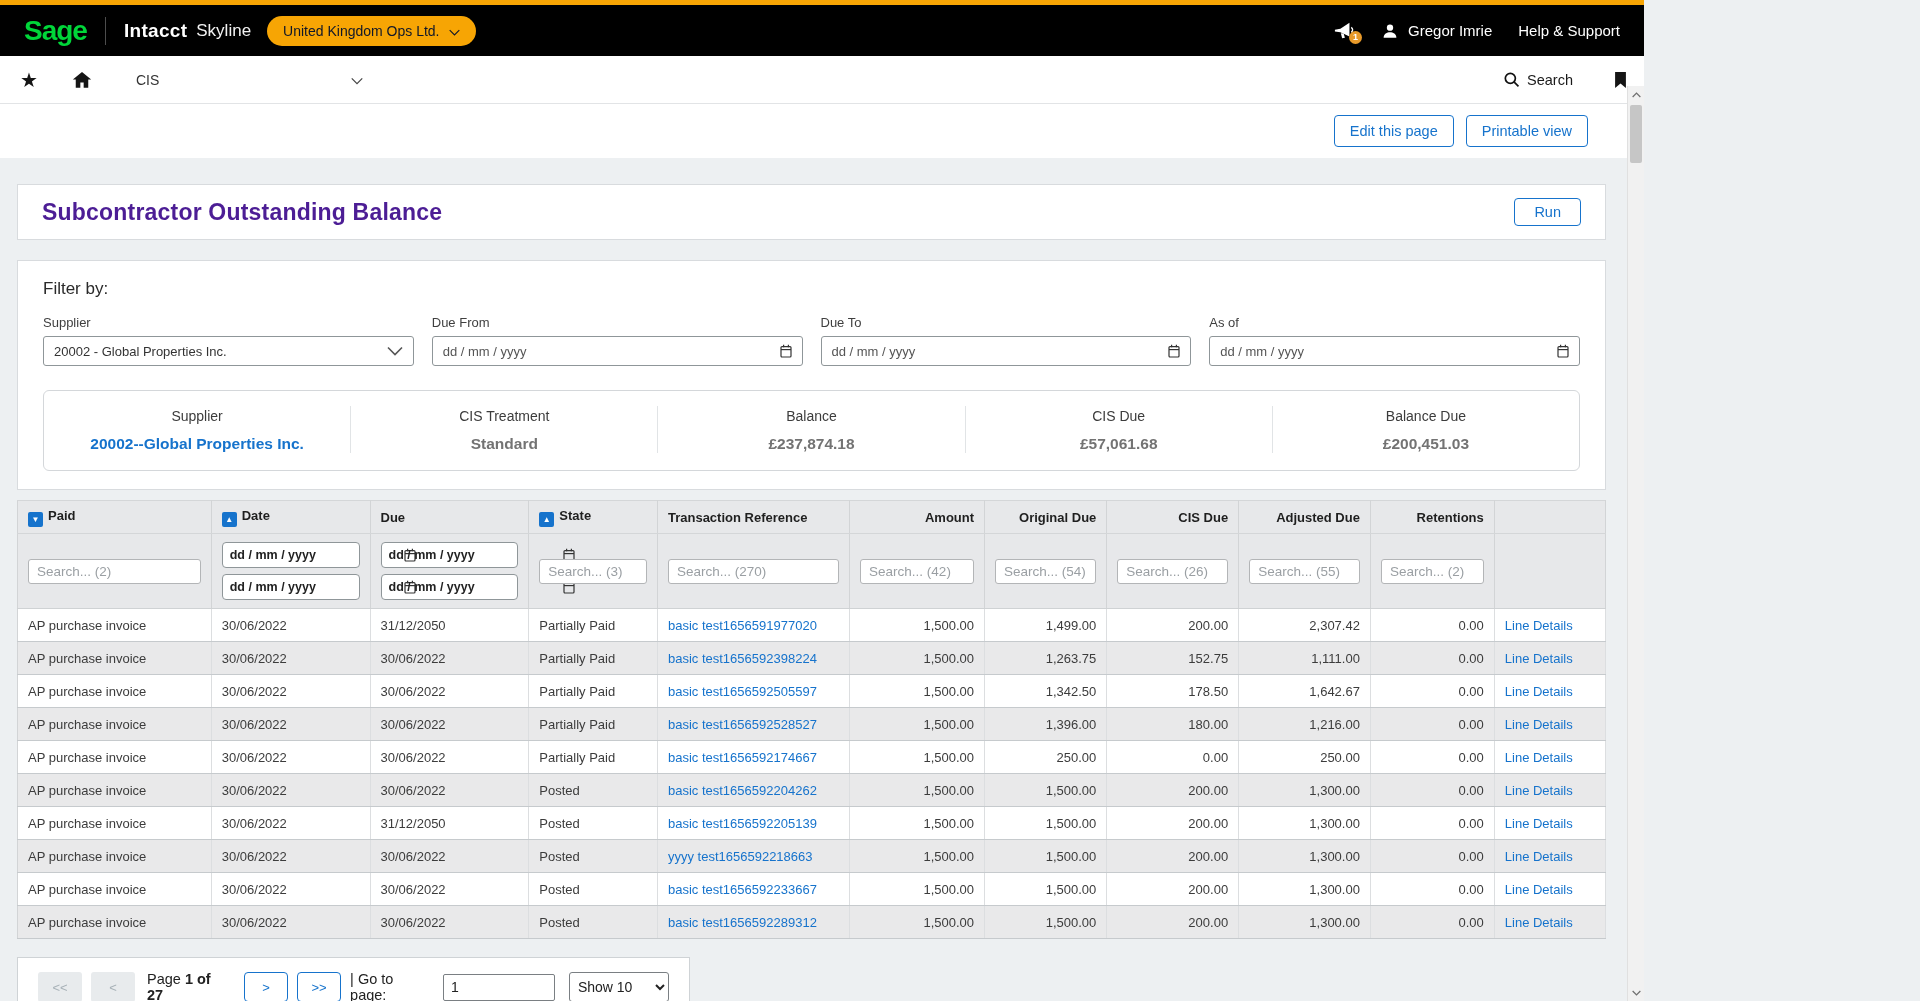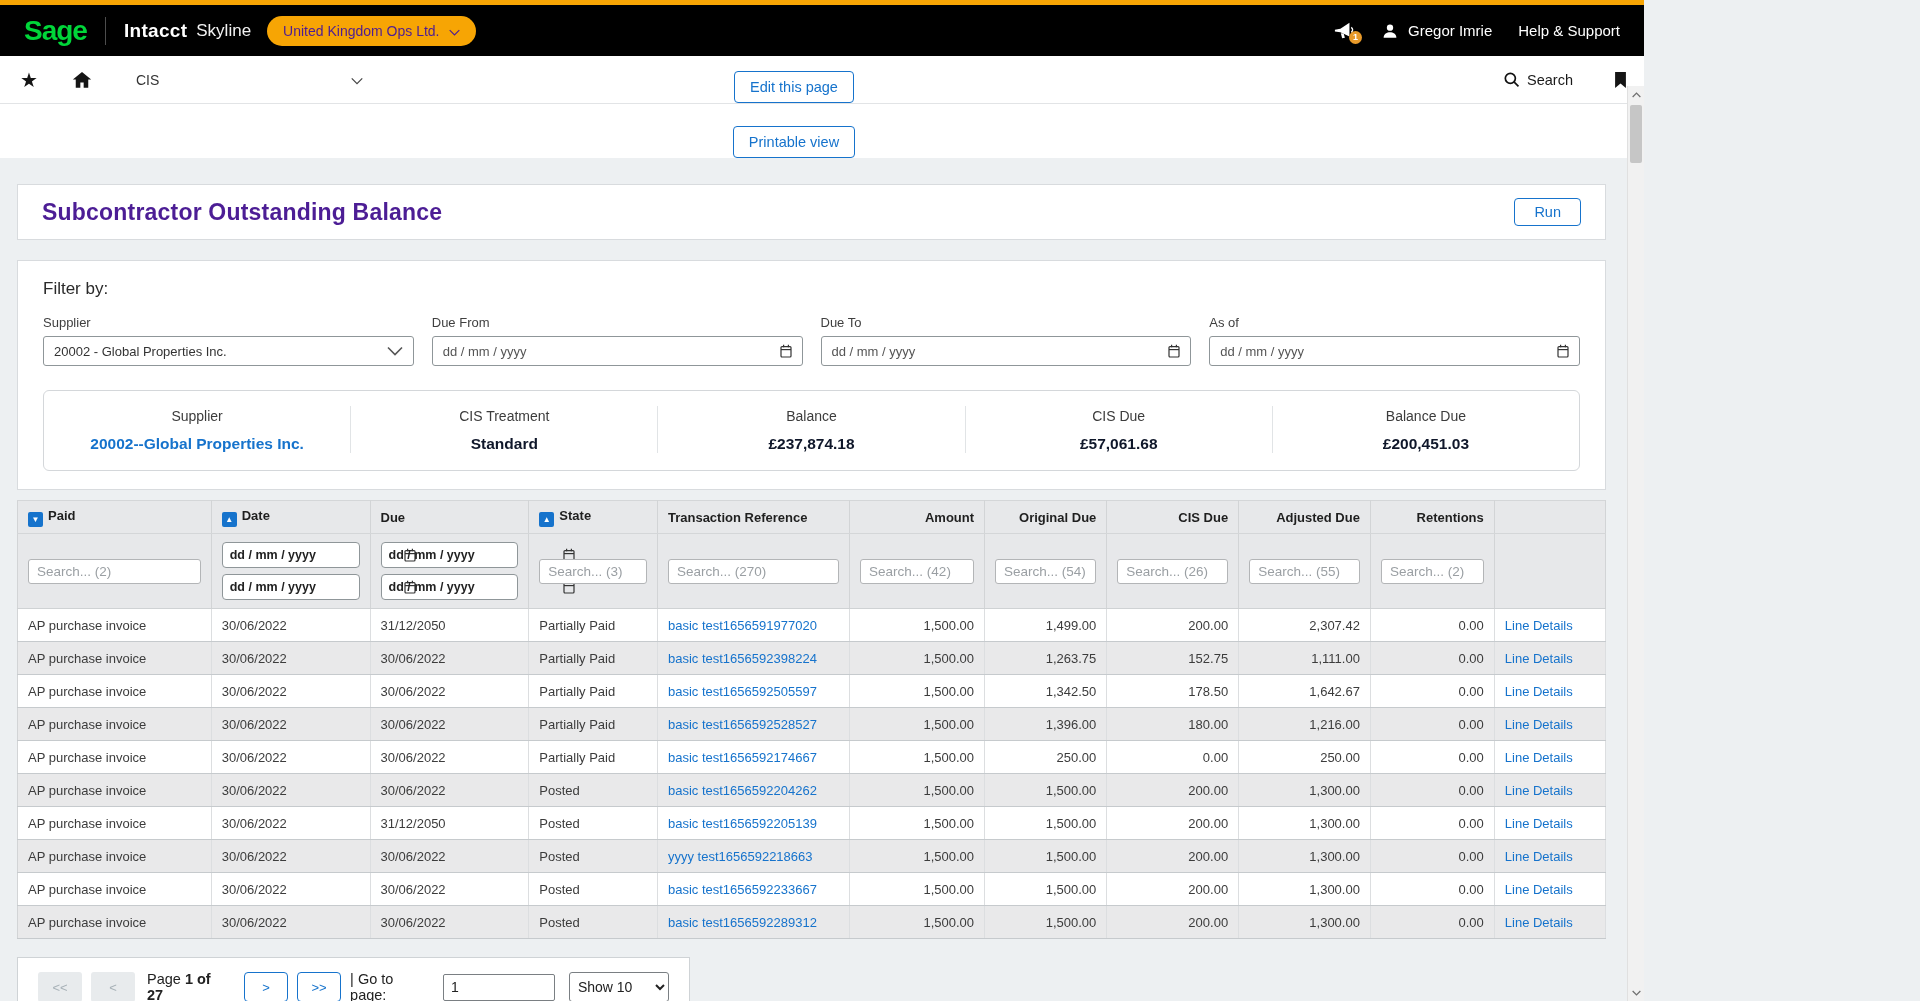--- a/index.html
+++ b/index.html
@@ -6,21 +6,21 @@
   body { font-family: "Liberation Sans", "DejaVu Sans", sans-serif; background:#edf0f2; }
   .viewport { position:relative; width:1644px; height:1001px; overflow:hidden; background:#edf0f2; }
 
   
   .top-accent { height:5px; background:#f7a504; }
   .app-header { height:51px; background:#000; display:flex; align-items:center; padding:0 24px; color:#fff; }
   .sage-logo { color:#00d639; font-size:28px; font-weight:700; letter-spacing:-1px; }
   .brand-divider { width:1px; height:28px; background:#4d4d4d; margin:0 18px; }
   .product-name { font-size:19px; font-weight:700; letter-spacing:.3px; }
   .suite-name { font-size:17px; font-weight:400; color:#f2f2f2; margin-left:9px; }
-  .company-pill { margin-left:16px; background:#f7a504; border:none; color:#4c1d95; height:30px; border-radius:16px;
+  .company-pill { margin-left:16px; background:#f7a504; border:none; color:#0f172a; height:30px; border-radius:16px;
     padding:0 16px; font-size:14px; font-family:inherit; display:flex; align-items:center; gap:9px; cursor:pointer; }
   .company-pill .chev svg { width:11px; height:7px; }
   .header-right { margin-left:auto; display:flex; align-items:center; gap:26px; font-size:15px; }
   .notif { position:relative; display:flex; cursor:pointer; }
   .notif-badge { position:absolute; right:-7px; bottom:-3px; background:#e89a2a; color:#fff; font-size:9px; font-weight:700;
     width:13px; height:13px; border-radius:50%; display:flex; align-items:center; justify-content:center; }
   .user-menu { display:flex; align-items:center; gap:9px; cursor:pointer; }
   .help-link { color:#fff; text-decoration:none; cursor:pointer; }
 
   
@@ -28,21 +28,21 @@
   .star-icon { font-size:20px; color:#151515; cursor:pointer; line-height:1; }
   .home-icon { margin-left:34px; display:flex; cursor:pointer; }
   .module-dd { margin-left:40px; width:235px; display:flex; align-items:center; justify-content:space-between;
     font-size:14px; color:#333; cursor:pointer; padding:6px 4px; }
   .module-dd .chev { color:#444; } .module-dd .chev svg { width:12px; height:8px; }
   .nav-right { margin-left:auto; display:flex; align-items:center; gap:40px; }
   .search-box { display:flex; align-items:center; gap:7px; font-size:14.5px; color:#1a1a1a; cursor:pointer; }
   .bookmark-icon { display:flex; cursor:pointer; }
 
   
-  .toolbar-strip { height:54px; background:#fff; display:flex; align-items:center; justify-content:flex-end; gap:23px; padding-right:56px;flex-direction:column; }
+  .toolbar-strip { height:54px; background:#fff; display:flex; align-items:center; justify-content:flex-end; gap:12px; padding-right:56px; }
   .btn-outline { background:#fff; border:1px solid #1673cc; color:#1673cc; border-radius:4px; font-family:inherit;
     font-size:14.5px; padding:7px 15px; cursor:pointer; }
 
   
   .content { margin:26px 38px 0 17px; }
   .card { background:#fff; border:1px solid #d8dbde; }
   .title-card { display:flex; align-items:center; justify-content:space-between; padding:13px 24px; margin-bottom:20px; }
   .page-title { font-size:23px; font-weight:700; color:#4c1d95; letter-spacing:.2px; }
   .run-btn { padding:5px 19px; font-size:14.5px; }
 
@@ -55,21 +55,21 @@
     align-items:center; justify-content:space-between; padding:0 10px; font-size:13px; color:#333; cursor:pointer; }
   .select-box .chev { color:#555; } .select-box .chev svg { width:16px; height:10px; }
   .date-box input { border:none; outline:none; flex:1; font-family:inherit; font-size:13px; color:#444; background:transparent; }
   .date-box input::placeholder { color:#555; }
   .cal-icon { color:#333; display:flex; }
 
   .summary-bar { border:1px solid #d4d7da; border-radius:6px; margin:0 13px 4px; display:flex; padding:15px 0 17px; }
   .summary-item { flex:1; text-align:center; border-right:1px solid #e1e4e6; padding-top:2px; }
   .summary-item:last-child { border-right:none; }
   .summary-label { font-size:14px; color:#3c3c3c; margin-bottom:11px; }
-  .summary-value { font-size:15.5px; font-weight:700; color:#0f172a; }
+  .summary-value { font-size:15.5px; font-weight:700; color:#737373; }
   .summary-value.link { color:#1673cc; cursor:pointer; }
 
   
   table.grid { width:100%; border-collapse:collapse; table-layout:fixed; font-size:13px; margin-bottom:18px; background:#fff; }
   .grid th { background:#e7e8ea; height:33px; font-weight:700; color:#1f1f1f; padding:0 10px; text-align:left;
     border-right:1px solid #d2d4d6; border-bottom:1px solid #d4d6d8; border-top:1px solid #d4d6d8; white-space:nowrap; overflow:hidden; }
   .grid th.num, .grid td.num { text-align:right; }
   .sort-box { display:inline-block; width:15px; height:15px; background:#1673cc; border-radius:2px; color:#fff;
     font-size:8px; line-height:15px; text-align:center; vertical-align:-2px; margin-right:5px; cursor:pointer; }
   .grid td.filter-cell { background:#e7e8ea; padding:8px 10px; border-right:1px solid #d2d4d6; border-bottom:1px solid #cfd2d4; height:70px; vertical-align:middle; }

